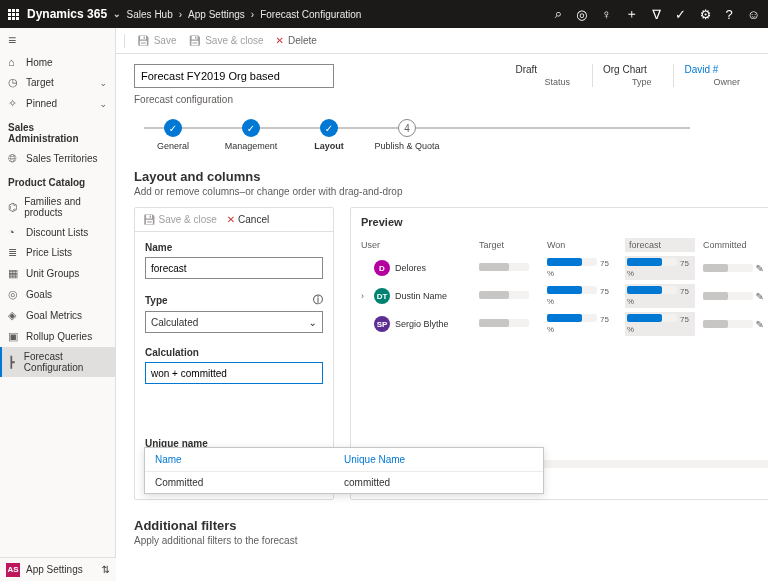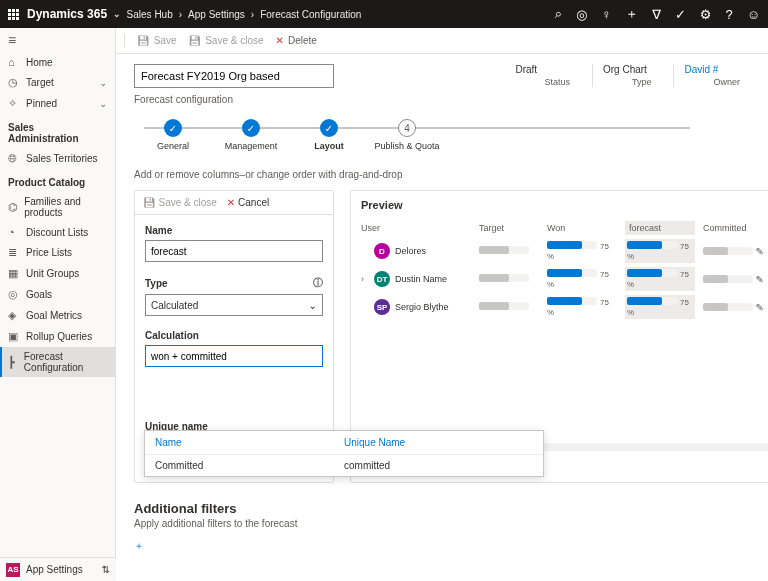--- a/index.html
+++ b/index.html
@@ -236,20 +236,21 @@
         <div class="step current">
             <div class="circle">✓</div>
             <div class="lbl">Layout</div>
           </div>
         <div class="step inactive">
             <div class="circle">4</div>
             <div class="lbl">Publish &amp; Quota</div>
           </div>
       </div>
 
+      <div class="section-head">Layout and columns</div>
       <div class="section-sub">Add or remove columns–or change order with drag-and-drop</div>
 
       <div class="panel-row" style="position:relative;">
 
         <div class="panel-left">
           <div class="panel-hdr">
             <span class="disabled">💾︎ <span>Save &amp; close</span></span>
             <span><span style="color:#d13438">✕</span> <span>Cancel</span></span>
           </div>
           <div class="panel-body">

